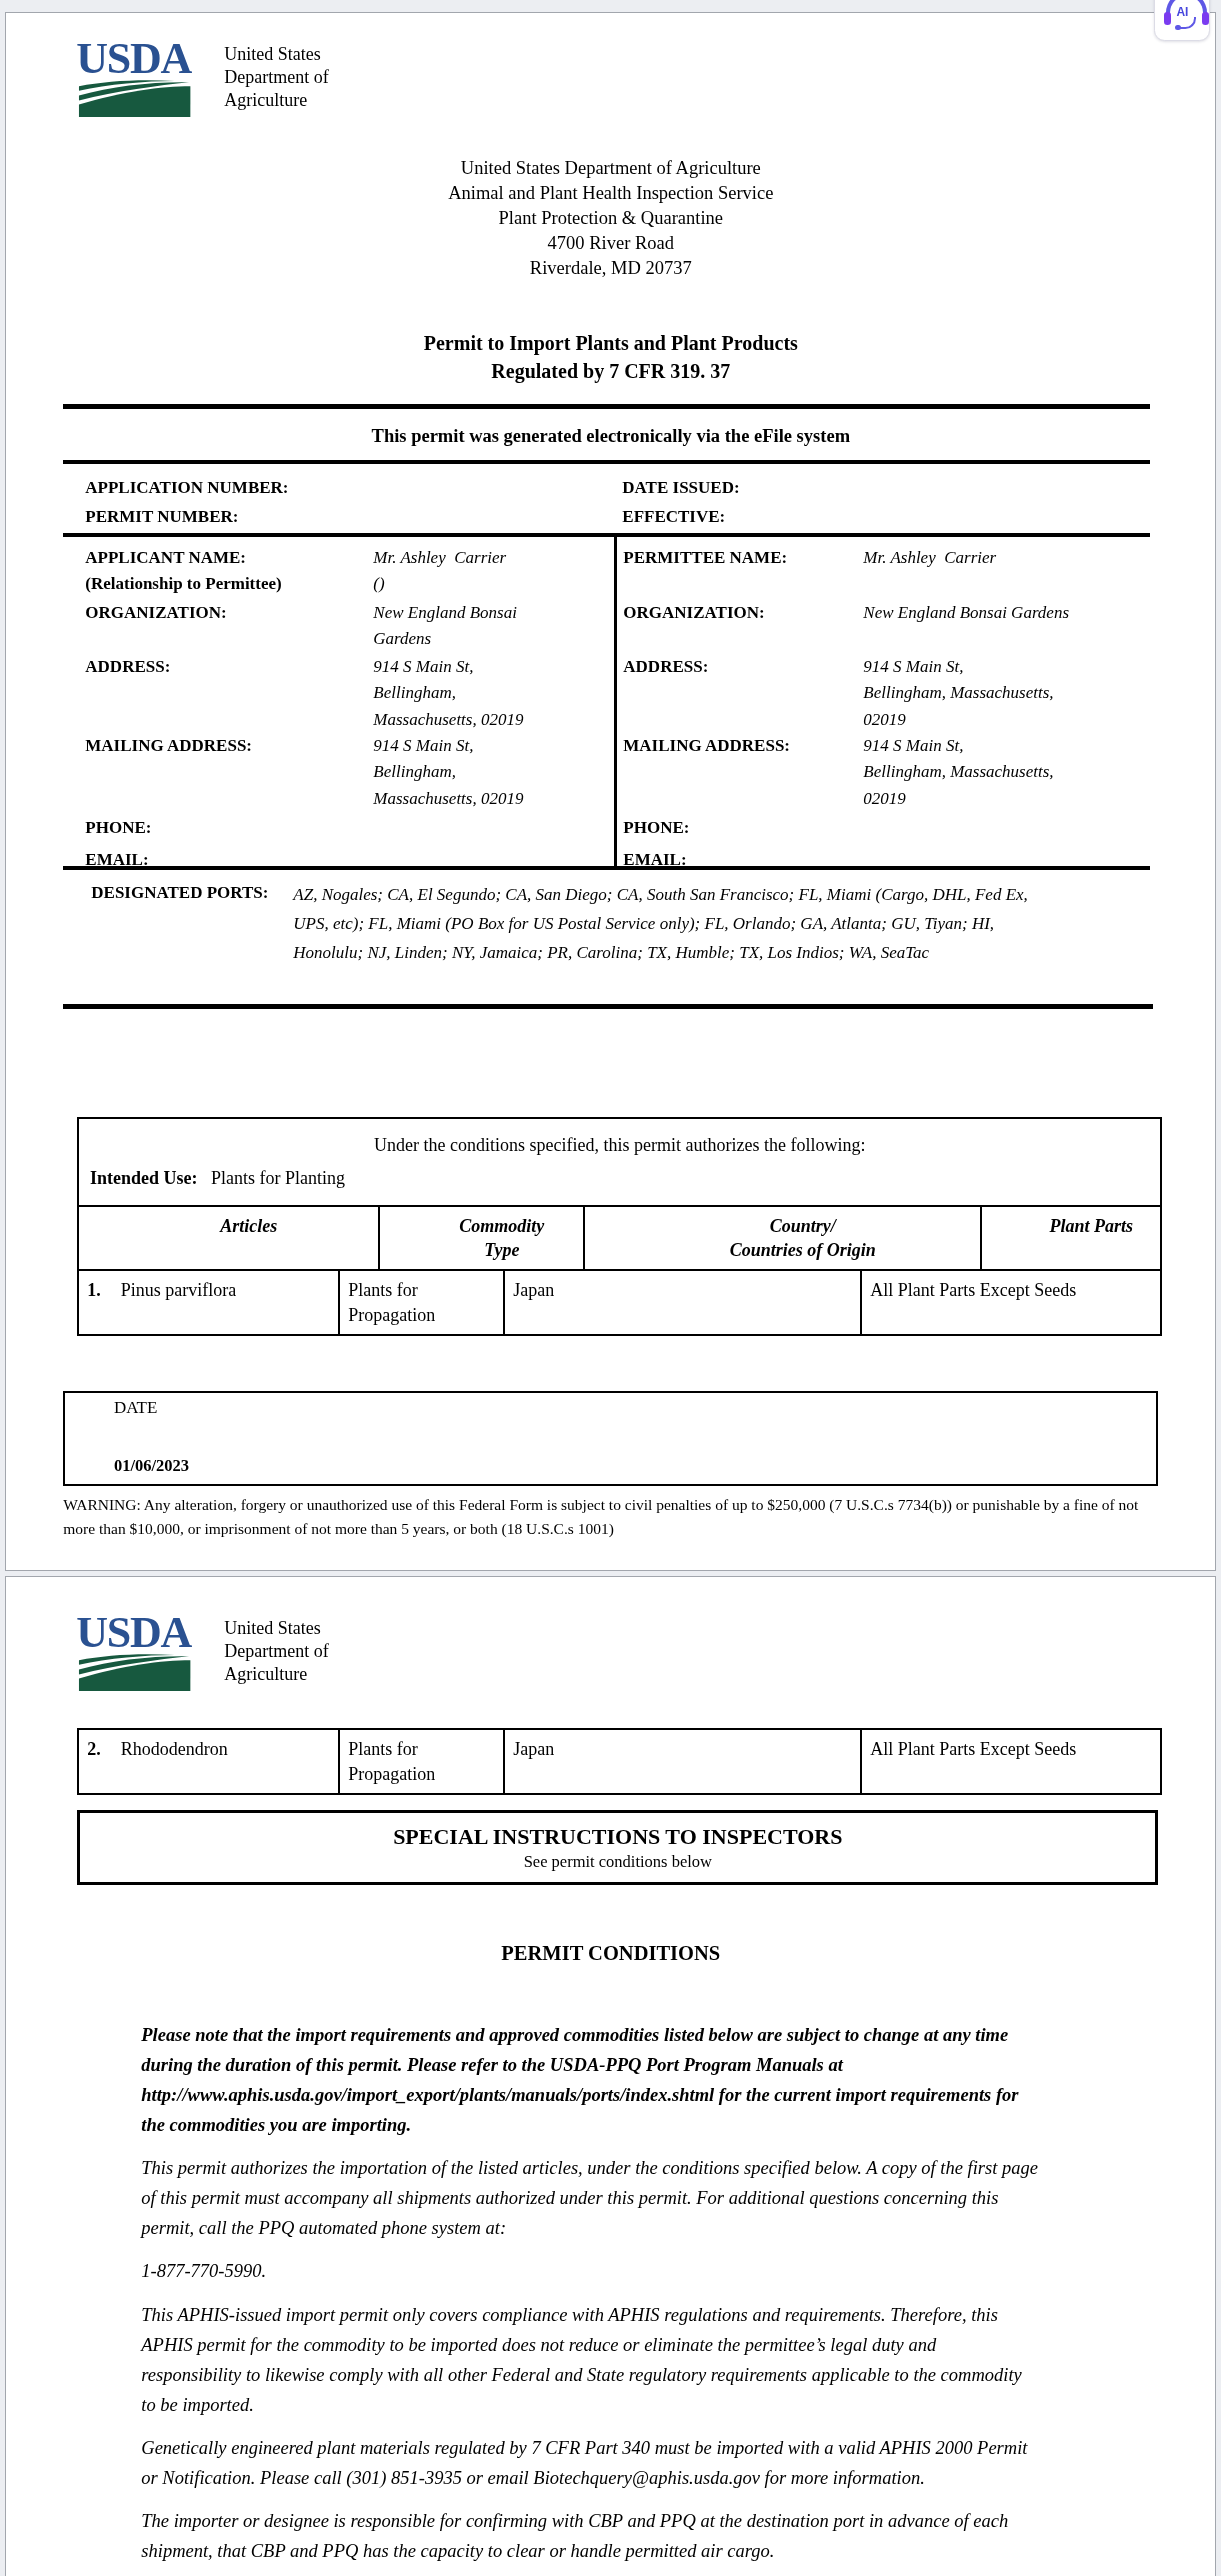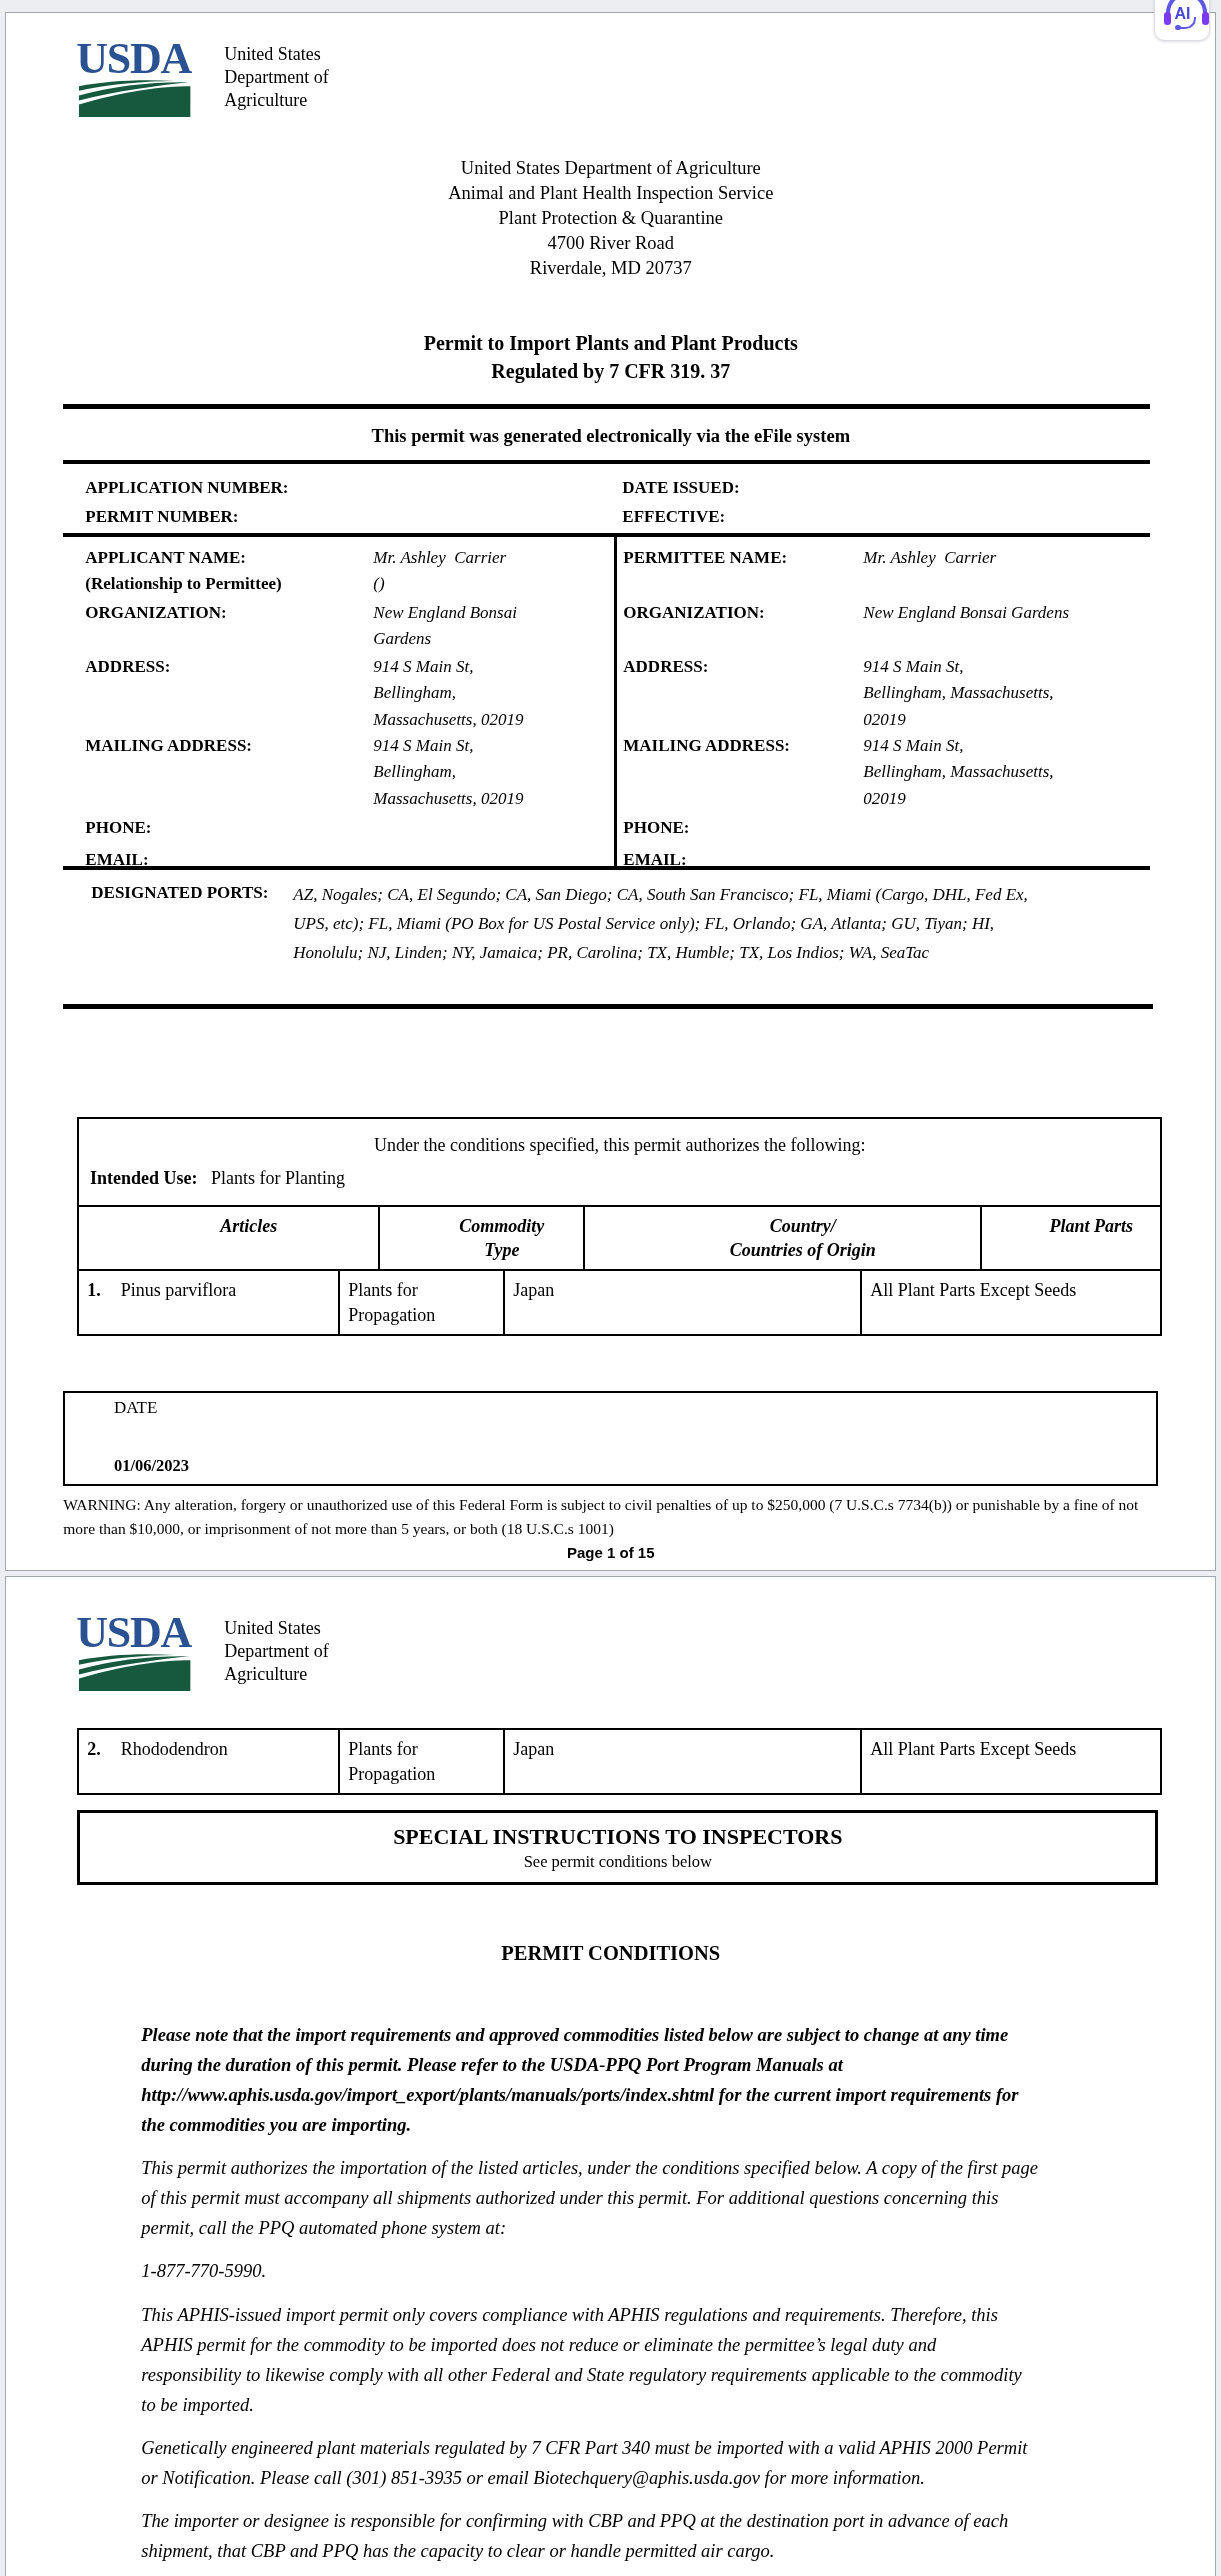--- a/index.html
+++ b/index.html
@@ -51,21 +51,21 @@
   .paras{font-size:18.5px;line-height:30px;margin-top:28px;}
   .paras p{margin:0 0 13.2px 0;}
   
   .ai-badge{position:absolute;top:-20px;right:10.6px;width:54px;height:59px;background:#fff;
             border:0.7px solid #dcdce6;border-radius:10.6px;box-shadow:0 0.7px 2.6px rgba(40,40,80,.15);z-index:9;}
   .headset{position:absolute;left:10.6px;top:10.6px;width:33px;height:18.5px;border:4px solid #5f58e6;
            border-bottom:none;border-radius:21px 21px 0 0;}
   .earpad{position:absolute;width:7.3px;height:13.2px;background:#7a3bf0;border-radius:3.3px;top:16px;}
   .earpad.l{left:-6px;} .earpad.r{right:-6px;}
   .ai-text{position:absolute;left:0;right:0;top:24px;text-align:center;
-           font-family:"Liberation Sans",sans-serif;font-size:16px;font-weight:700;color:#4646dd;}
+           font-family:"Liberation Sans",sans-serif;font-size:12px;font-weight:700;color:#4646dd;}
   .mic{position:absolute;left:22.5px;top:36px;width:16px;height:10px;border:2.6px solid #5f58e6;
        border-top:none;border-left:none;border-radius:0 0 10.6px 0;}
   .mic-dot{position:absolute;left:20px;top:44px;width:5.3px;height:5.3px;background:#5f58e6;border-radius:50%;}
 </style>
 </head>
 <body>
 
 <div class="screen">
 
   <div class="ai-badge">
@@ -182,21 +182,20 @@
     </div>
 
     <div class="appr" style="left:57px;top:1378px;width:1091px;height:91px;">
       <div class="appr-right">
         <div class="date-lbl">DATE</div>
         <div class="date-val">01/06/2023</div>
       </div>
     </div>
 
     <div class="abs warning" style="left:57px;top:1480px;width:1083px;">WARNING: Any alteration, forgery or unauthorized use of this Federal Form is subject to civil penalties of up to $250,000 (7 U.S.C.s 7734(b)) or punishable by a fine of not more than $10,000, or imprisonment of not more than 5 years, or both (18 U.S.C.s 1001)</div>
-    <div class="abs center pagenum" style="top:1531px;">Page 1 of 15</div>
   </div>
 
   <div class="page p2">
 
     <div class="abs" style="left:70px;top:36px;">
       <div class="usda-word">USDA</div>
       <svg width="116" height="38" viewBox="0 0 176 58">
         <path d="M4,11 C45,3 95,0 150,3 C105,3 48,8 4,18 Z" fill="#17593f"></path>
         <path d="M4,25 C55,11 115,4 172,5 C125,10 62,18 4,33 Z" fill="#17593f"></path>
         <path d="M4,39 C70,19 130,11 174,11 L174,58 L4,58 Z" fill="#17593f"></path>

